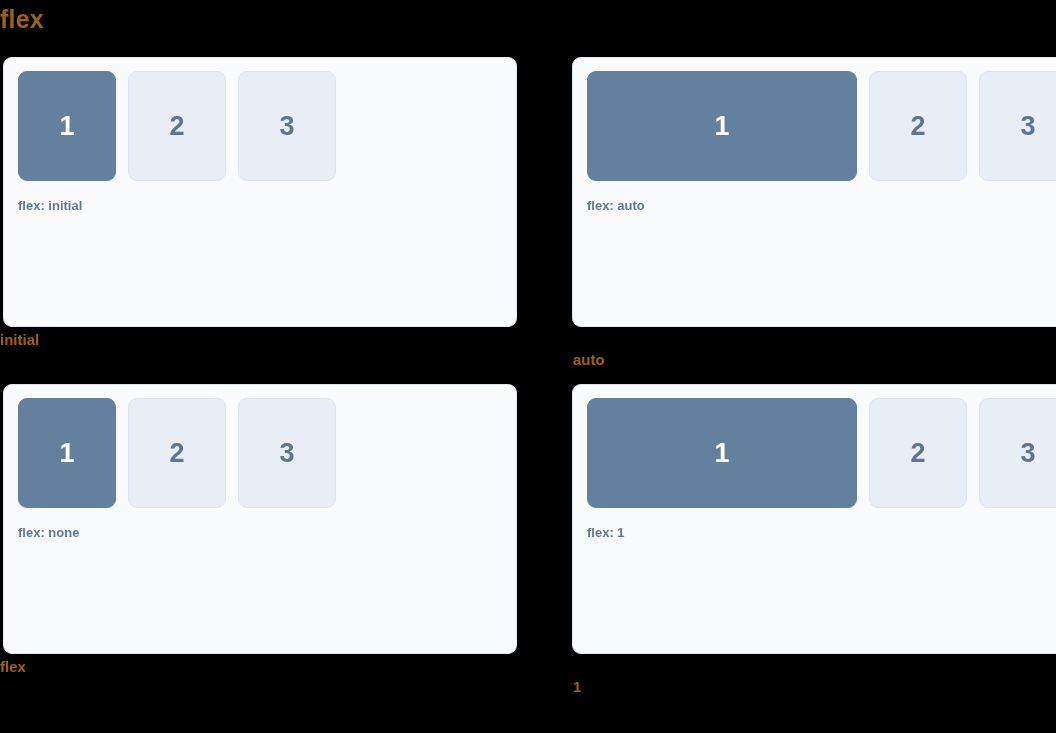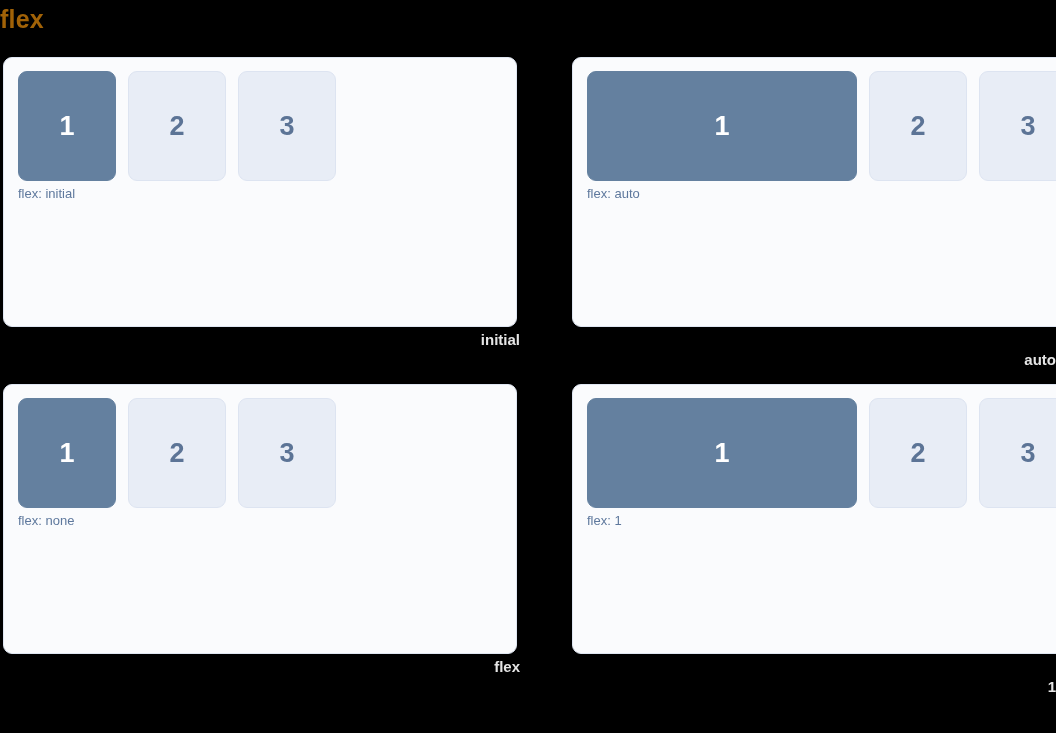--- a/index.html
+++ b/index.html
@@ -87,32 +87,31 @@
 
   
   .box.active.f-initial { flex: initial; width: 98px; }
   .box.active.f-auto    { flex: auto;   width: 98px; }
   .box.active.f-none    { flex: none;   width: 98px; }
   .box.active.f-one     { flex: 1;      width: 98px; }
 
   .caption {
     color: #5e789d;
     font-size: 13px;
-    font-weight: normal;
-    margin-top: 5px;
+    font-weight: bold;
+    margin-top: 17px;
     line-height: 1.2;
   }
 
   .cell-label {
-    color: #e5e5e5;
+    color: #a16207;
     font-size: 15px;
     font-weight: bold;
     margin-top: 4px;
     line-height: 1.2;
-    text-align: right;
   }
   .demo-cell.left .cell-label { margin-left: 0px; }
   .demo-cell.right .cell-label { margin-left: 1px; margin-top: 24px; }
 </style>
 </head>
 <body>
 
 <h1 id="page-title">flex</h1>
 
 <div id="grid">

